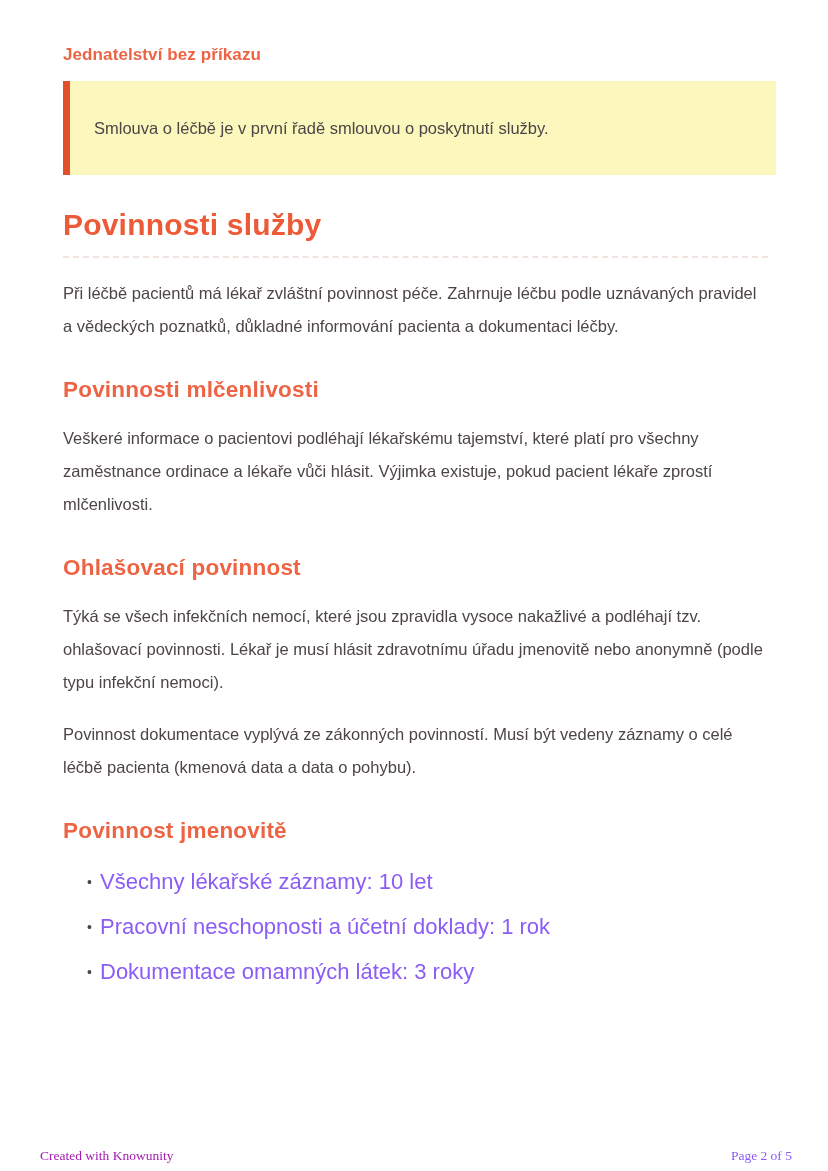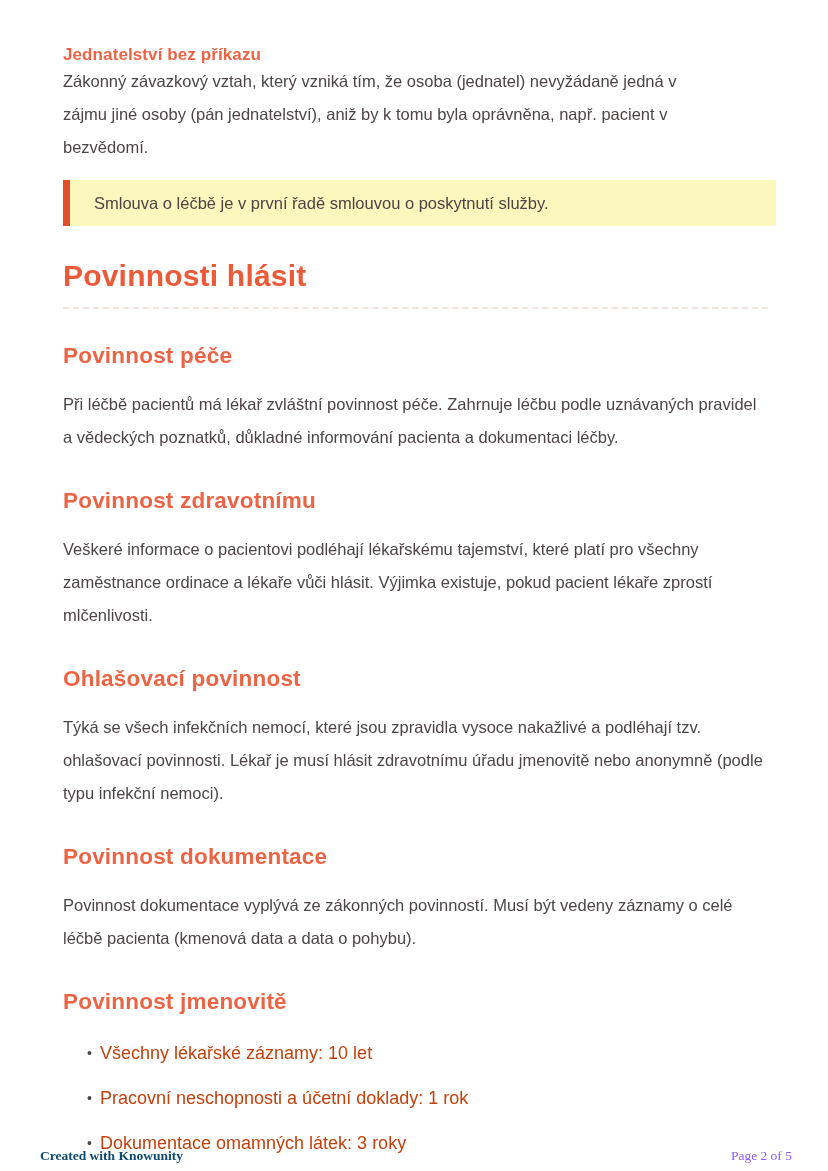--- a/index.html
+++ b/index.html
@@ -32,21 +32,21 @@
     color: #4d4545;
   }
   .definition {
     margin: 20px 0 0 25px;
     max-width: 660px;
   }
   .callout {
     margin-top: 16px;
     background: #fbf7bd;
     border-left: 7px solid #e1502b;
-    padding: 8px 24px;
+    padding: 32px 24px;
     box-sizing: border-box;
     width: 713px;
   }
   .callout p {
     margin: 0;
     font-size: 16.5px;
     line-height: 30px;
     color: #4d4545;
   }
   h1.main-title {
@@ -70,23 +70,23 @@
   section p.body-text { margin-top: 19px; max-width: 705px; }
   ul.retention-list {
     list-style: none;
     margin: 27px 0 0 0;
     padding: 0 0 0 24px;
   }
   ul.retention-list li {
     position: relative;
     margin: 0 0 23px 0;
     padding-left: 13px;
-    font-size: 18px;
+    font-size: 22px;
     line-height: 22px;
-    color: #c2410c;
+    color: #8b5cf6;
   }
   ul.retention-list li::before {
     content: "\2022";
     position: absolute;
     left: 0;
     top: 0;
     color: #4d4545;
     font-size: 14px;
   }
   .footer {
@@ -94,56 +94,53 @@
     left: 40px;
     right: 36px;
     bottom: 7px;
     display: flex;
     justify-content: space-between;
     align-items: baseline;
     font-family: "Liberation Serif", "DejaVu Serif", serif;
     font-size: 13.5px;
     color: #6e6865;
   }
-  .footer .credit { font-weight: 700; color: #0c4a6e; }
+  .footer .credit { font-weight: 400; color: #a21caf; }
   .footer .page-num { font-weight: 400; color: #8b5cf6; }
 </style>
 </head>
 <body>
 
 <div class="page">
   <div class="content">
 
     <h3 class="kicker">Jednatelství bez příkazu</h3>
 
-    <p class="body-text definition">Zákonný závazkový vztah, který vzniká tím, že osoba (jednatel) nevyžádaně jedná v zájmu jiné osoby (pán jednatelství), aniž by k tomu byla oprávněna, např. pacient v bezvědomí.</p>
 
     <div class="callout">
       <p>Smlouva o léčbě je v první řadě smlouvou o poskytnutí služby.</p>
     </div>
 
-    <h1 class="main-title">Povinnosti hlásit</h1>
+    <h1 class="main-title">Povinnosti služby</h1>
 
     <section>
-      <h2 class="section-heading">Povinnost péče</h2>
       <p class="body-text">Při léčbě pacientů má lékař zvláštní povinnost péče. Zahrnuje léčbu podle uznávaných pravidel a vědeckých poznatků, důkladné informování pacienta a dokumentaci léčby.</p>
     </section>
 
     <section>
-      <h2 class="section-heading">Povinnost zdravotnímu</h2>
+      <h2 class="section-heading">Povinnosti mlčenlivosti</h2>
       <p class="body-text">Veškeré informace o pacientovi podléhají lékařskému tajemství, které platí pro všechny zaměstnance ordinace a lékaře vůči hlásit. Výjimka existuje, pokud pacient lékaře zprostí mlčenlivosti.</p>
     </section>
 
     <section>
       <h2 class="section-heading">Ohlašovací povinnost</h2>
       <p class="body-text">Týká se všech infekčních nemocí, které jsou zpravidla vysoce nakažlivé a podléhají tzv. ohlašovací povinnosti. Lékař je musí hlásit zdravotnímu úřadu jmenovitě nebo anonymně (podle typu infekční nemoci).</p>
     </section>
 
     <section>
-      <h2 class="section-heading">Povinnost dokumentace</h2>
       <p class="body-text">Povinnost dokumentace vyplývá ze zákonných povinností. Musí být vedeny záznamy o celé léčbě pacienta (kmenová data a data o pohybu).</p>
     </section>
 
     <section>
       <h2 class="section-heading">Povinnost jmenovitě</h2>
       <ul class="retention-list">
         <li>Všechny lékařské záznamy: 10 let</li>
         <li>Pracovní neschopnosti a účetní doklady: 1 rok</li>
         <li>Dokumentace omamných látek: 3 roky</li>
 

